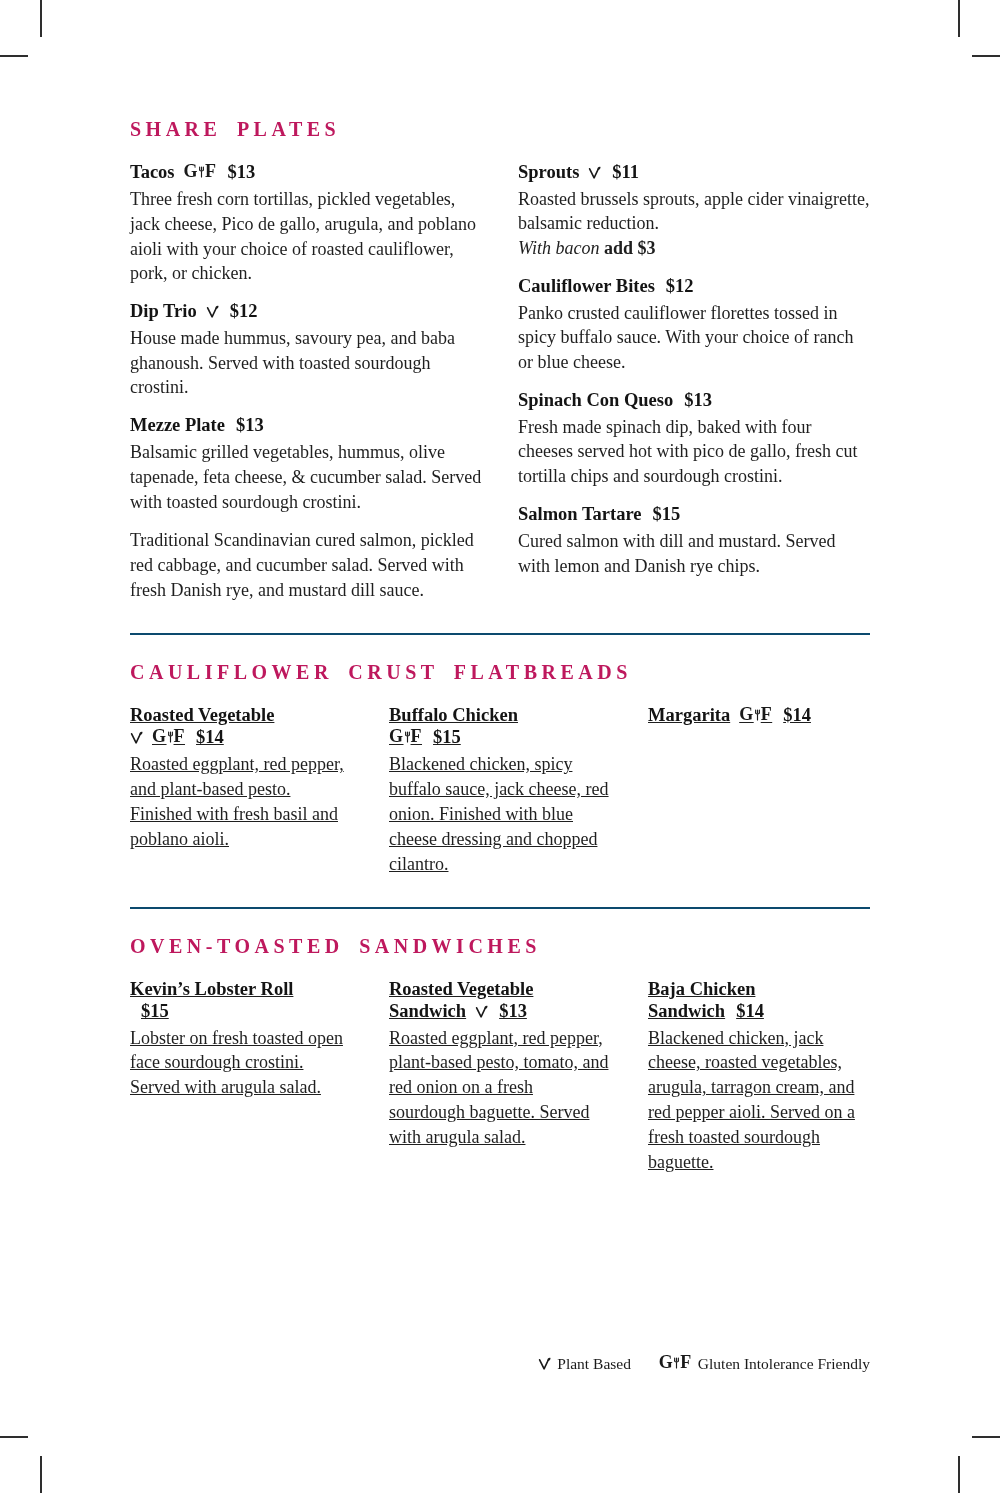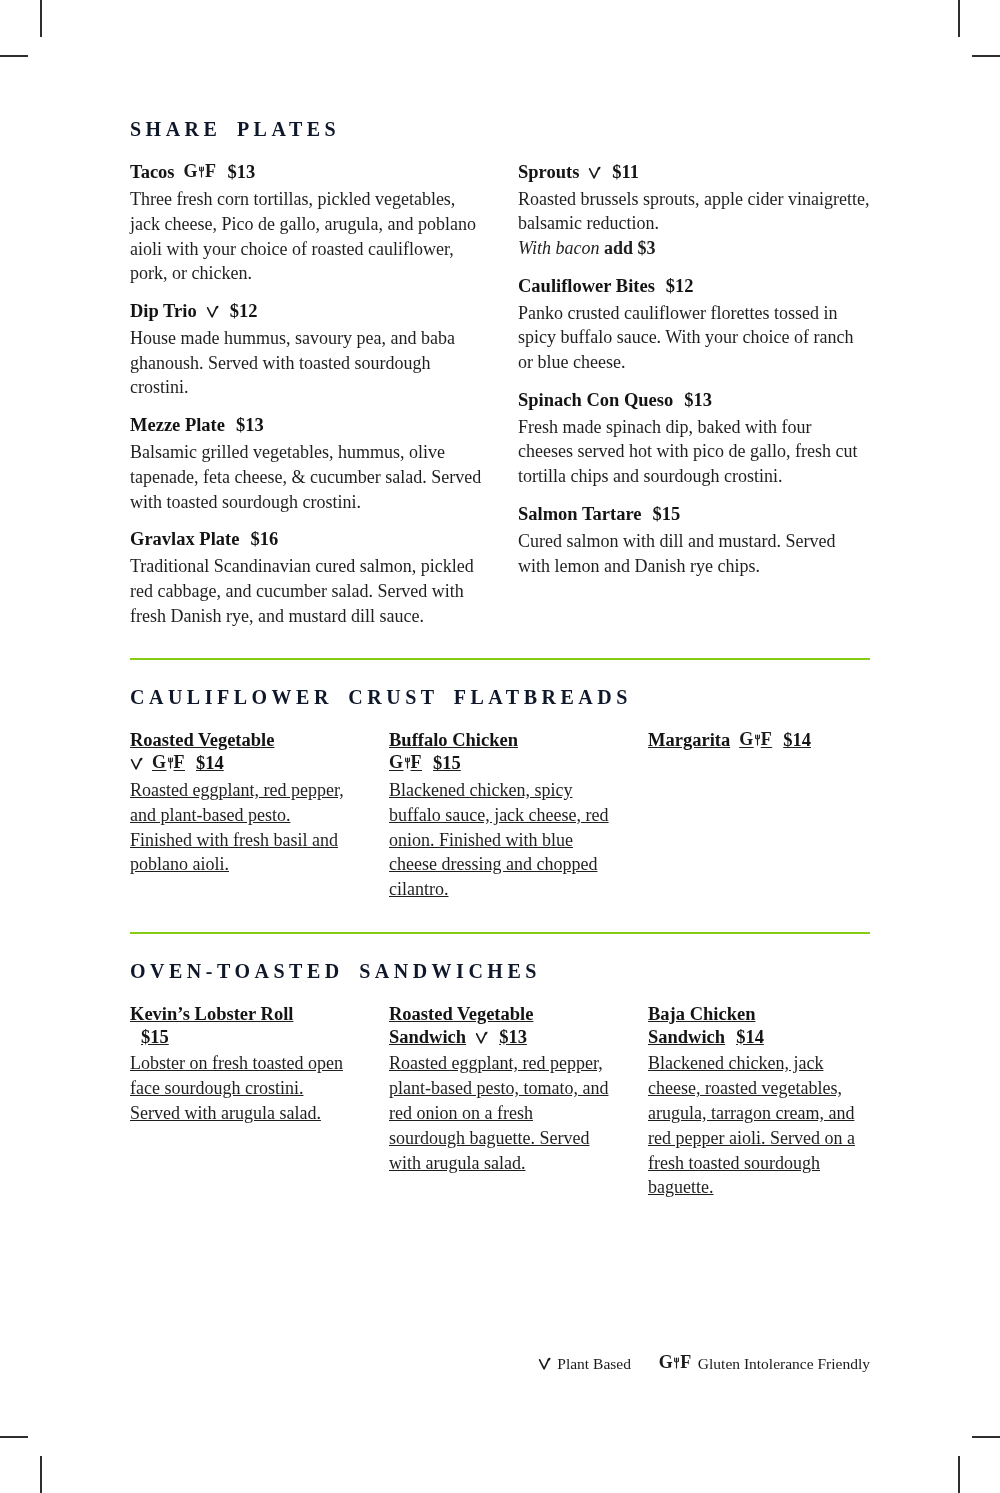--- a/index.html
+++ b/index.html
@@ -27,25 +27,25 @@
     position: absolute;
     left: 130px; top: 118px;
     width: 740px;
   }
   .section-title {
     margin: 0 0 6px 0;
     font-size: 20px;
     font-weight: 700;
     letter-spacing: 4.5px;
     word-spacing: 6px;
-    color: #0f172a;
+    color: #be185d;
   }
   .menu-section.ruled {
     margin-top: 30px;
-    border-top: 2px solid #84cc16;
+    border-top: 2px solid #0c4a6e;
     padding-top: 26px;
   }
   .cols { display: flex; }
   .cols-2 { gap: 36px; }
   .cols-2 .col { width: 352px; }
   .cols-3 { gap: 37px; text-decoration: underline; }
   .cols-3 .col { width: 222px; }
 
   .item { margin-top: 14px; }
   .item-title {
@@ -125,21 +125,20 @@
                     <path class="vstroke" d="M2 3.5 L7.5 14.5 L12.5 4"></path>
                     <path class="leaf" d="M11.5 4.8 C11.2 1.6 13.4 0.6 15.4 1.1 C15.5 3.7 13.6 5.1 11.5 4.8 Z"></path>
                   </svg></span><span class="item-price">$12</span></h3>
               <p class="item-desc">House made hummus, savoury pea, and baba ghanoush. Served with toasted sourdough crostini.</p>
             </article>
             <article class="item">
               <h3 class="item-title"><span class="item-name">Mezze Plate</span><span class="item-price">$13</span></h3>
               <p class="item-desc">Balsamic grilled vegetables, hummus, olive tapenade, feta cheese, &amp; cucumber salad. Served with toasted sourdough crostini.</p>
             </article>
             <article class="item">
-              <h3 class="item-title"><span class="item-name">Gravlax Plate</span><span class="item-price">$16</span></h3>
               <p class="item-desc">Traditional Scandinavian cured salmon, pickled red cabbage, and cucumber salad. Served with fresh Danish rye, and mustard dill sauce.</p>
             </article>
           </div>
           <div class="col">
             <article class="item">
               <h3 class="item-title"><span class="item-name">Sprouts</span><span class="badge badge-v"><svg class="vleaf" viewBox="0 0 16 16" aria-hidden="true">
                     <path class="vstroke" d="M2 3.5 L7.5 14.5 L12.5 4"></path>
                     <path class="leaf" d="M11.5 4.8 C11.2 1.6 13.4 0.6 15.4 1.1 C15.5 3.7 13.6 5.1 11.5 4.8 Z"></path>
                   </svg></span><span class="item-price">$11</span></h3>
               <p class="item-desc">Roasted brussels sprouts, apple cider vinaigrette, balsamic reduction.</p>

